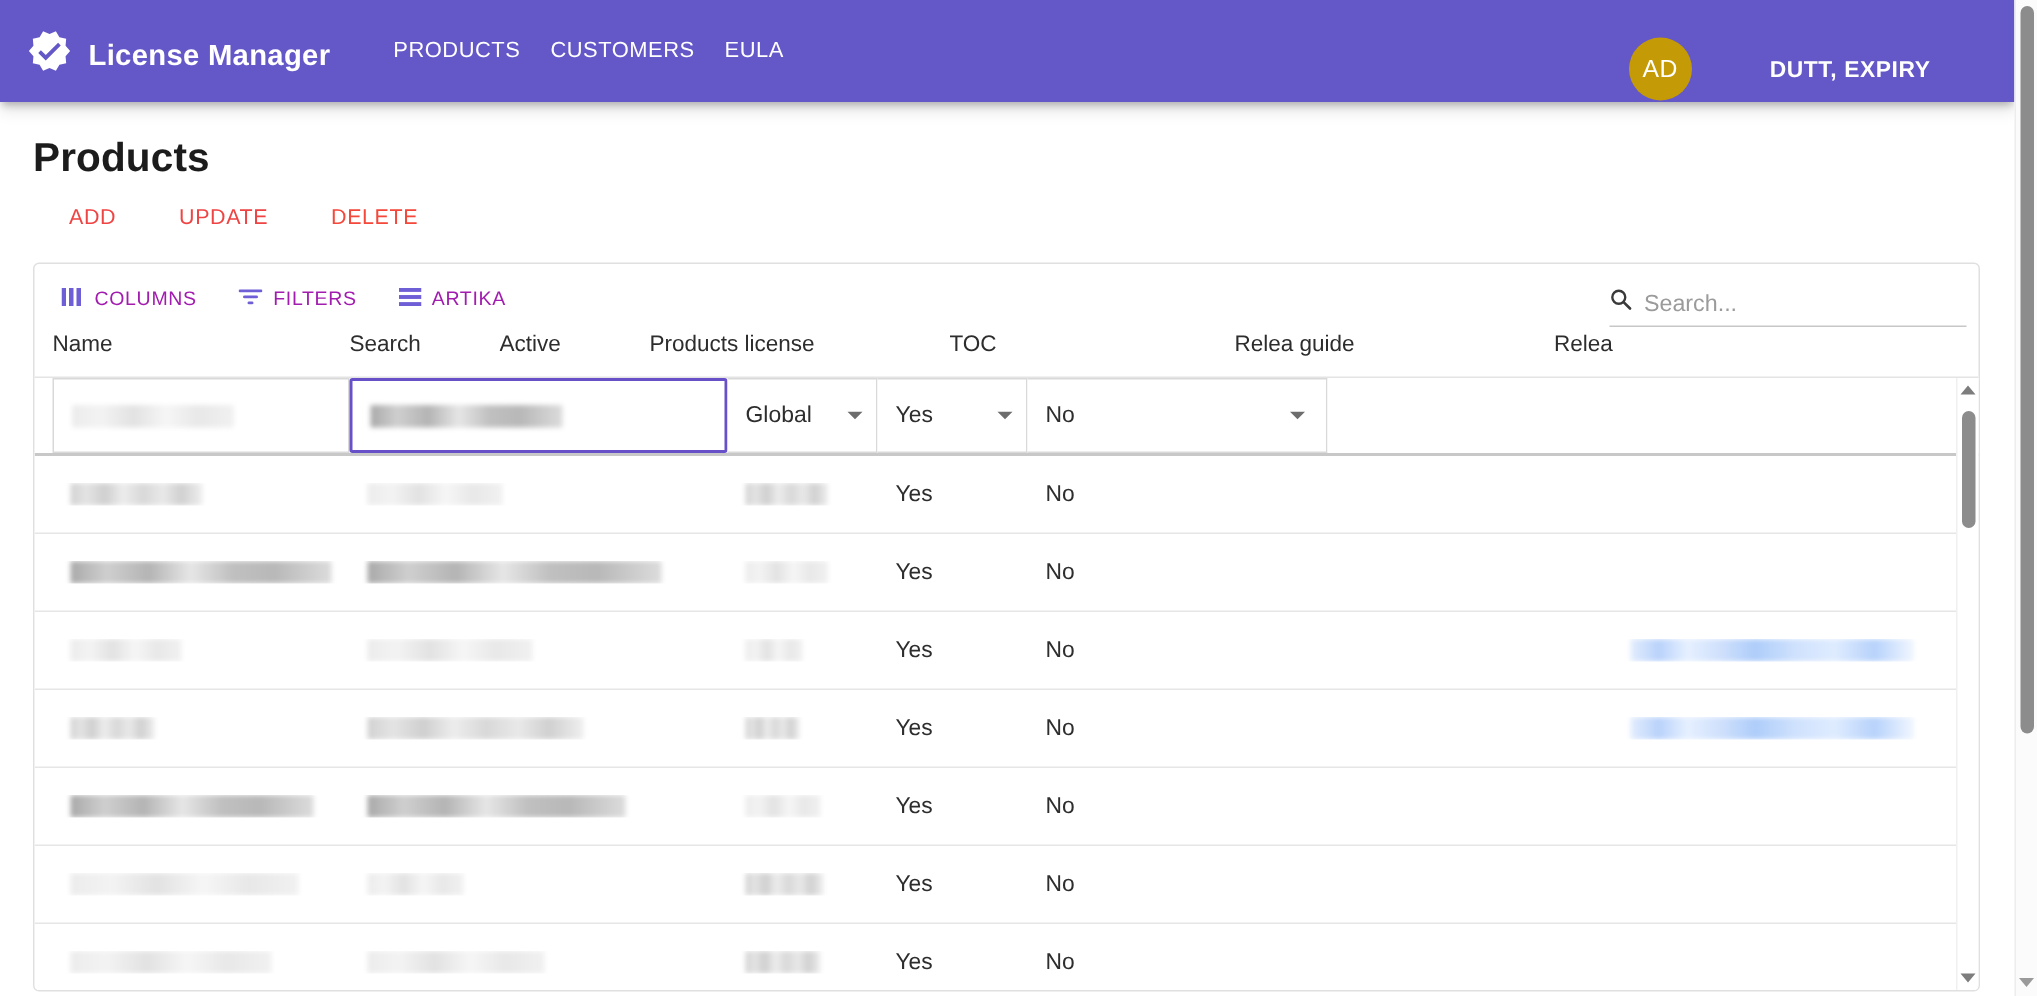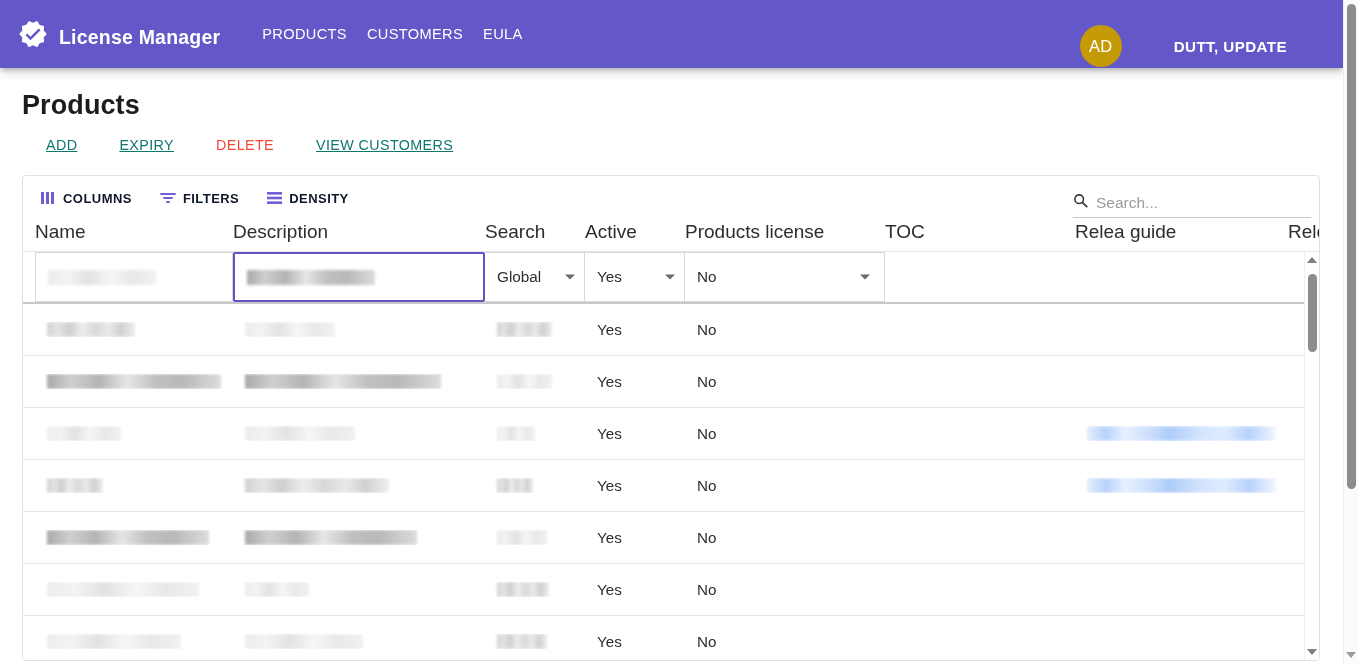--- a/index.html
+++ b/index.html
@@ -51,41 +51,41 @@
   .page { position: absolute; top: 68px; left: 0; width: 1343px; }
   .page-title {
     font-size: 27px; font-weight: bold; color: #1c1c1c;
     margin: 22px 0 0 22px; letter-spacing: .1px;
   }
   .actionbar { display: flex; align-items: center; margin: 12px 0 0 38px; }
   .action {
     font-size: 14.3px; letter-spacing: .4px; cursor: pointer;
     padding: 4px 8px; margin-right: 26px; white-space: nowrap;
   }
-  .action.primary { color: #0f766e; text-decoration: underline; }
+  .action.primary { color: #ef4444; }
   .action.danger  { color: #f4483b; }
 
   
   .grid {
     position: relative;
     margin: 18px 22px 0 22px;
     width: 1298px;
     height: 486px;
     border: 1px solid #e0e0e0;
     border-radius: 4px;
     background: #fff;
     overflow: hidden;
   }
   .grid-toolbar {
     height: 44px; display: flex; align-items: center;
     padding: 0 8px 0 10px; position: relative;
   }
   .tbtn {
     display: flex; align-items: center; gap: 7px;
-    color: #0f172a; font-size: 13px; font-weight: bold;
+    color: #a21caf; font-size: 13px; font-weight: normal;
     letter-spacing: .45px; padding: 6px 8px; margin-right: 12px;
     cursor: pointer; border-radius: 3px; white-space: nowrap; text-align: right;
   }
   .tbtn svg { display: block; }
   .search-wrap {
     position: absolute; right: 8px; bottom: 2px;
     display: flex; align-items: flex-end; gap: 8px;
     width: 238px; border-bottom: 1px solid #c7c7c7; padding-bottom: 5px;
   }
   .search-input {
@@ -94,21 +94,21 @@
     font-size: 15.5px; color: #262626; width: 200px; padding: 0;
   }
   .search-input::placeholder { color: #9b9b9b; }
 
   .hdr-row {
     display: flex; height: 32px; align-items: flex-start;
     border-bottom: 1px solid #e4e4e4;
     padding-left: 12px;
   }
   .hdr-cell {
-    font-size: 19px; color: #2d2d2d;
+    font-size: 15px; color: #2d2d2d;
     padding-top: 1px; flex: none; overflow: hidden; white-space: nowrap;
   }
 
   .body-scroll {
     position: relative;
     height: calc(486px - 44px - 32px);
     overflow: hidden;
   }
 
   
@@ -206,33 +206,32 @@
     </span>
     <span class="brand-name">License Manager</span>
   </div>
   <nav class="navlinks">
     <span class="navlink">PRODUCTS</span>
     <span class="navlink">CUSTOMERS</span>
     <span class="navlink">EULA</span>
   </nav>
   <div class="user-area">
     <div class="avatar">AD</div>
-    <span class="username">DUTT, UPDATE</span>
+    <span class="username">DUTT, EXPIRY</span>
   </div>
 </div>
 
 <div class="page">
 
   <div class="page-title">Products</div>
 
   <div class="actionbar">
     <span class="action primary">ADD</span>
-    <span class="action primary">EXPIRY</span>
+    <span class="action primary">UPDATE</span>
     <span class="action danger">DELETE</span>
-    <span class="action primary">VIEW CUSTOMERS</span>
   </div>
 
   <div class="grid">
 
     <div class="grid-toolbar">
       <span class="tbtn">
         <span>
           <svg width="15" height="14" viewBox="0 0 15 14" aria-hidden="true">
             <rect x="0" y="1" width="3" height="12" fill="#6f5fd6"></rect>
             <rect x="5" y="1" width="3" height="12" fill="#6f5fd6"></rect>
@@ -254,37 +253,36 @@
       </span>
 
       <span class="tbtn">
         <span>
           <svg width="15" height="14" viewBox="0 0 15 14" aria-hidden="true">
             <rect x="0" y="1" width="15" height="2.6" fill="#6f5fd6"></rect>
             <rect x="0" y="5.7" width="15" height="2.6" fill="#6f5fd6"></rect>
             <rect x="0" y="10.4" width="15" height="2.6" fill="#6f5fd6"></rect>
           </svg>
         </span>
-        <span>DENSITY</span>
+        <span>ARTIKA</span>
       </span>
 
       <div class="search-wrap">
         <span>
           <svg width="15" height="15" viewBox="0 0 16 16" aria-hidden="true">
             <circle cx="6.6" cy="6.6" r="4.6" fill="none" stroke="#3a3a3a" stroke-width="1.7"></circle>
             <line x1="10.2" y1="10.2" x2="14.6" y2="14.6" stroke="#3a3a3a" stroke-width="1.9" stroke-linecap="round"></line>
           </svg>
         </span>
         <input class="search-input" type="text" placeholder="Search..." style="">
       </div>
     </div>
 
     <div class="hdr-row">
       <div class="hdr-cell" style="width:198px">Name</div>
-      <div class="hdr-cell" style="width:252px">Description</div>
       <div class="hdr-cell" style="width:100px">Search</div>
       <div class="hdr-cell" style="width:100px">Active</div>
       <div class="hdr-cell" style="width:200px">Products license</div>
       <div class="hdr-cell" style="width:190px">TOC</div>
       <div class="hdr-cell" style="width:213px">Relea guide</div>
       <div class="hdr-cell" style="width:45px">Relea</div>
     </div>
 
     <div class="body-scroll">
 

